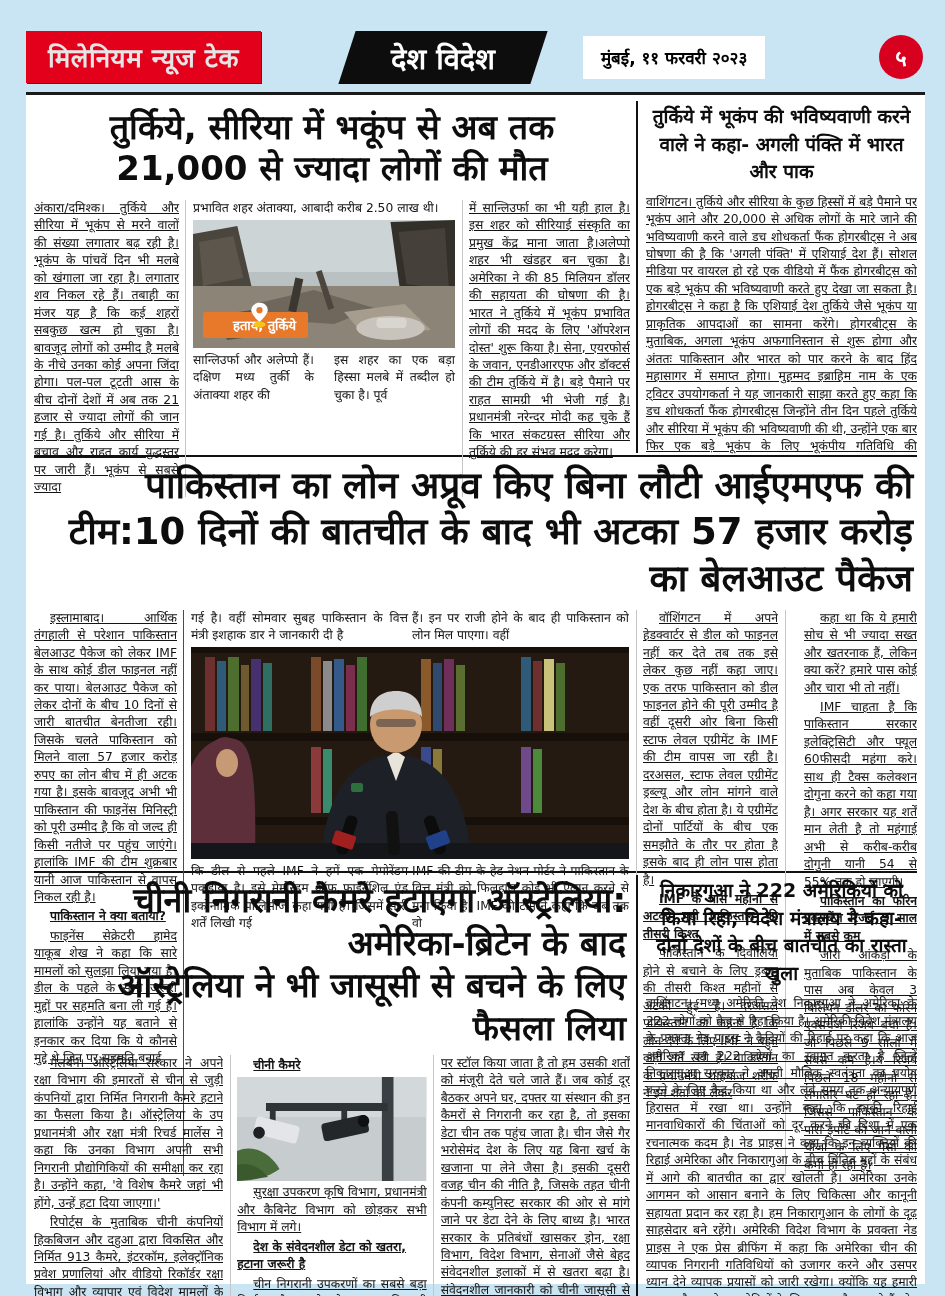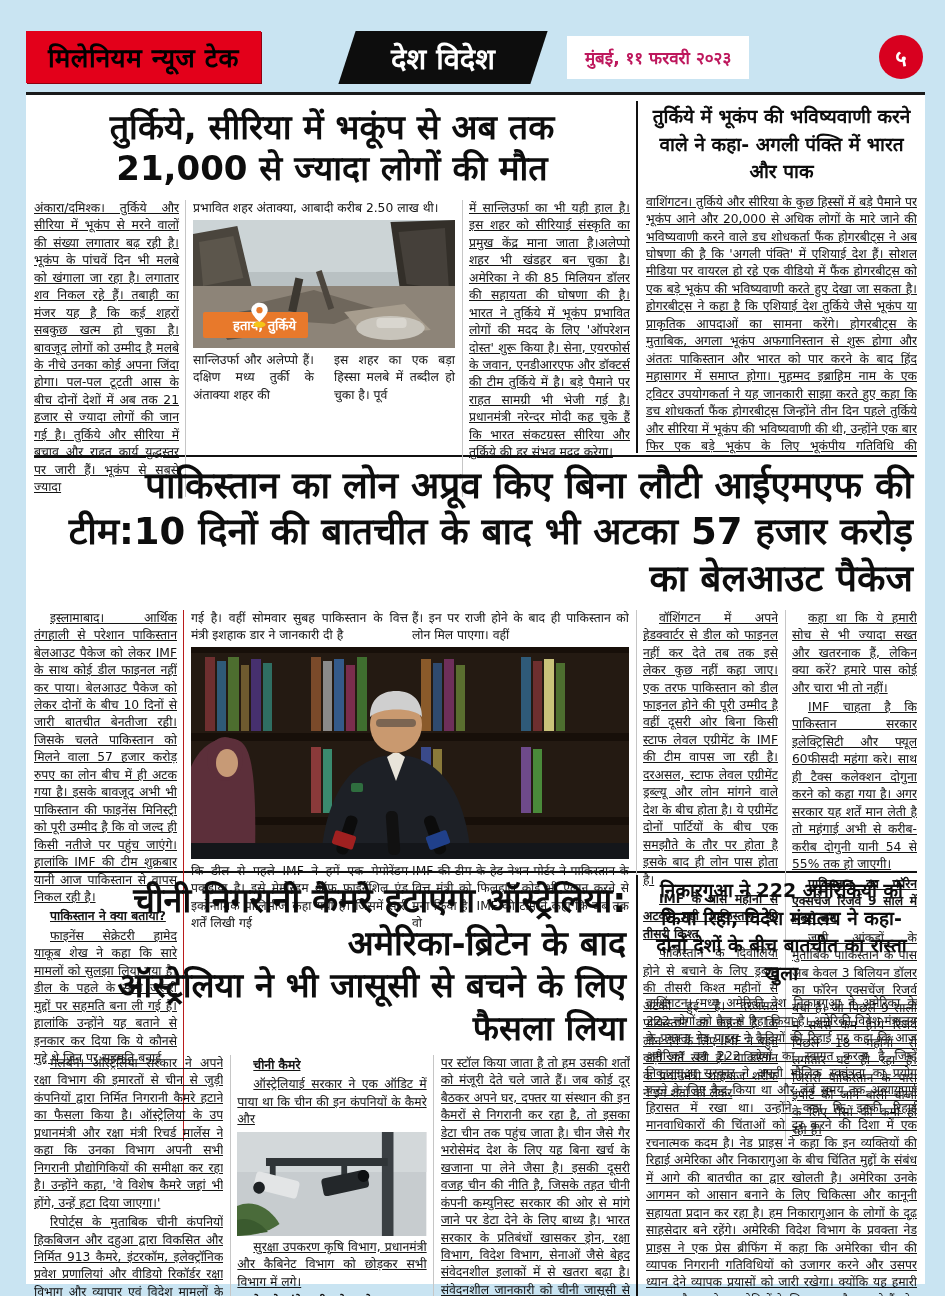--- a/index.html
+++ b/index.html
@@ -8,33 +8,33 @@
     background:#c9e4f2;
     font-family:"DejaVu Sans","Liberation Sans",sans-serif;
     color:#141414;
   }
   
   .masthead {
     height:58px; margin:28px 22px 6px 26px;
     display:flex; align-items:center;
   }
   .brand {
-    background:#e3001a; color:#000000; font-weight:bold;
+    background:#e3001a; color:#e5e5e5; font-weight:bold;
     font-size:26px; padding:8px 22px; letter-spacing:.5px;
     box-shadow:1px 1px 0 #8e0010;
   }
   .section-flag {
     background:#0d0d0d; color:#fff; font-weight:bold;
     font-size:29px; padding:7px 44px; margin-left:86px;
     transform:skewX(-18deg);
   }
   .section-flag span { display:inline-block; transform:skewX(18deg); }
   .dateline {
-    background:#fff; color:#be185d; font-weight:bold; font-size:17px;
-    padding:10px 18px; margin-left:28px; white-space:nowrap;
+    background:#fff; color:#000000; font-weight:bold; font-size:17px;
+    padding:10px 18px; margin-left:44px; white-space:nowrap;
   }
   .page-circle {
     width:44px; height:44px; border-radius:50%; background:#d8001f;
     color:#fff; font-size:22px; font-weight:bold;
     display:flex; align-items:center; justify-content:center;
     margin-left:auto;
   }
   
   .sheet {
     background:#fff; margin:0 20px 10px 26px;
@@ -80,21 +80,21 @@
   .art-predict { flex:1; display:flex; flex-direction:column; padding-left:2px; }
   .art-predict .bodytxt { flex:1; }
 
   
   .art-imf { height:416px; display:flex; flex-direction:column; }
   .imf-body { display:flex; flex:1; gap:7px; }
   .icol { overflow:hidden; }
   .icol1 { width:150px; border-right:1px solid #b91c1c; padding-right:6px; }
   .imid  { width:438px; display:flex; flex-direction:column; }
   .icol5 { width:142px; border-left:1px solid #c6c6c6; padding-left:6px; }
-  .icol6 { flex:1; border-left:1px solid #c6c6c6; padding-left:6px; }
+  .icol6 { flex:1; border-left:1px solid #c6c6c6; padding-left:18px; }
   .imid-toprow, .imid-botrow { display:flex; gap:4px; }
   .imid-toprow .cap, .imid-botrow .cap { font-size:12.3px; }
   .imf-photo { height:212px; margin:3px 0 4px; }
 
   
   .art-cams { width:596px; display:flex; flex-direction:column; }
   .cams-body { display:flex; flex:1; gap:7px; }
   .ccol { flex:1; overflow:hidden; }
   .ccol2 { border-left:1px solid #c6c6c6; border-right:1px solid #c6c6c6; padding:0 6px; }
   .cam-photo { height:104px; margin:3px 0; }
@@ -268,21 +268,20 @@
         <span>ऑस्ट्रेलिया ने भी जासूसी से बचने के लिए फैसला लिया</span>
       </h1>
       <div class="cams-body">
         <div class="ccol bodytxt">
           <p>मेलर्बन। ऑस्ट्रेलिया सरकार ने अपने रक्षा विभाग की इमारतों से चीन से जुड़ी कंपनियों द्वारा निर्मित निगरानी कैमरे हटाने का फैसला किया है। ऑस्ट्रेलिया के उप प्रधानमंत्री और रक्षा मंत्री रिचर्ड मार्लेस ने कहा कि उनका विभाग अपनी सभी निगरानी प्रौद्योगिकियों की समीक्षा कर रहा है। उन्होंने कहा, 'वे विशेष कैमरे जहां भी होंगे, उन्हें हटा दिया जाएगा।'</p>
           <p>रिपोर्ट्स के मुताबिक चीनी कंपनियों हिकबिजन और दहुआ द्वारा विकसित और निर्मित 913 कैमरे, इंटरकॉम, इलेक्ट्रॉनिक प्रवेश प्रणालियां और वीडियो रिकॉर्डर रक्षा विभाग और व्यापार एवं विदेश मामलों के विभाग सहित ऑस्ट्रेलिया सरकार और एजेंसी के कार्यालयों में लगे हुए हैं।ऑस्ट्रेलिया ने ये फैसला ऐसे वक्त लिया है, जब अमेरिकी हवाई क्षेत्र में चीनी जासूसी गुब्बारा मिलने के कारण अमेरिका के साथ चीन का तनाव बढ़ गया है। इससे पहले, अमेरिका और ब्रिटेन भी नवंबर में अपने सरकारी दफ्तरों से चीन की कंपनियों के निगरानी उपकरण हटाने का फैसला कर चुके हैं।</p>
 
         </div>
         <div class="ccol ccol2 bodytxt">
           <p class="subhead center-sub">चीनी कैमरे</p>
-          <p>ऑस्ट्रेलियाई सरकार ने एक ऑडिट में पाया था कि चीन की इन कंपनियों के कैमरे और</p>
           <figure class="photo cam-photo">
             <svg viewBox="0 0 196 104" preserveAspectRatio="none">
               <rect width="196" height="104" fill="#c7cccf"></rect>
               <rect width="196" height="40" fill="#d3d8da"></rect>
               <rect x="150" y="0" width="12" height="104" fill="#3a3f43"></rect>
               <rect x="30" y="26" width="126" height="8" fill="#2f3437"></rect>
               <g>
                 <rect x="34" y="34" width="6" height="14" fill="#2f3437"></rect>
                 <rect x="18" y="44" width="46" height="18" rx="4" fill="#e3e5e6" transform="rotate(14 41 53)"></rect>
                 <circle cx="24" cy="60" r="6" fill="#1d2124" transform="rotate(14 41 53)"></circle>

